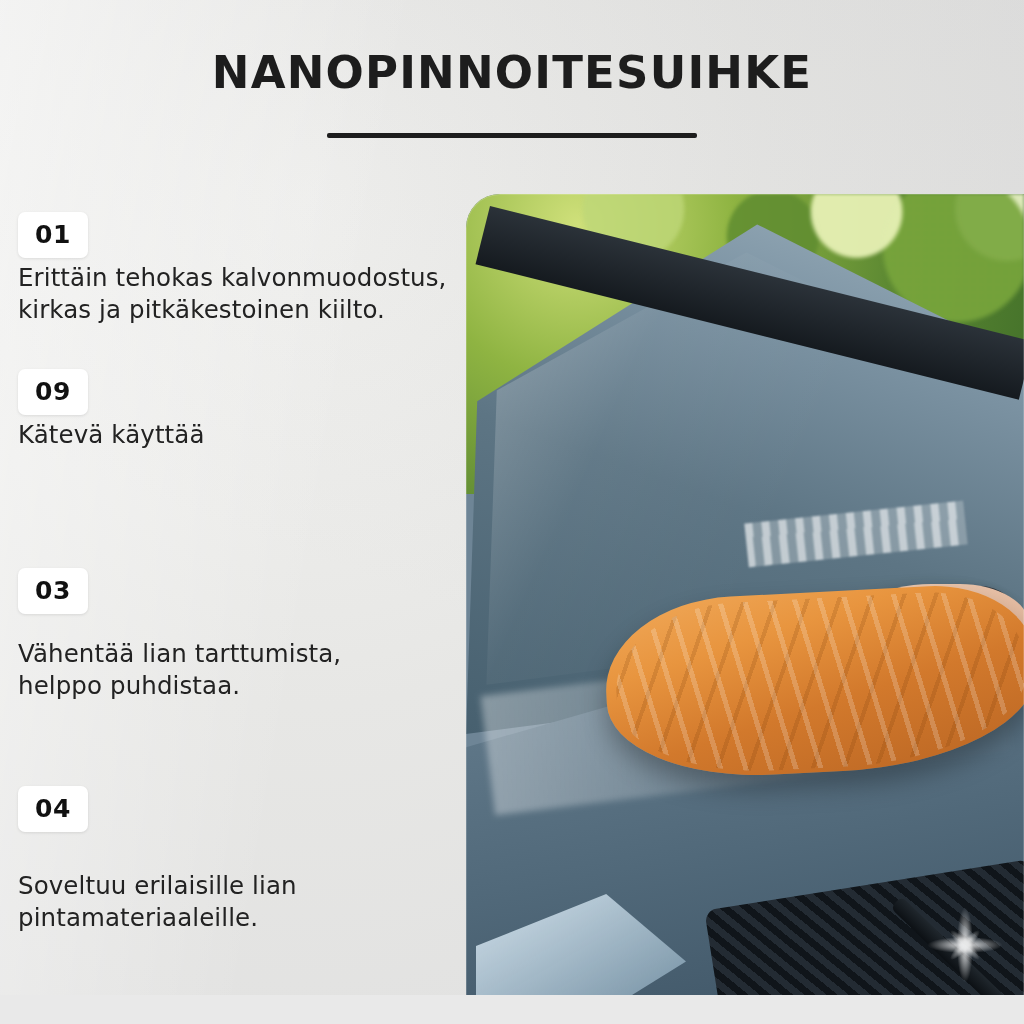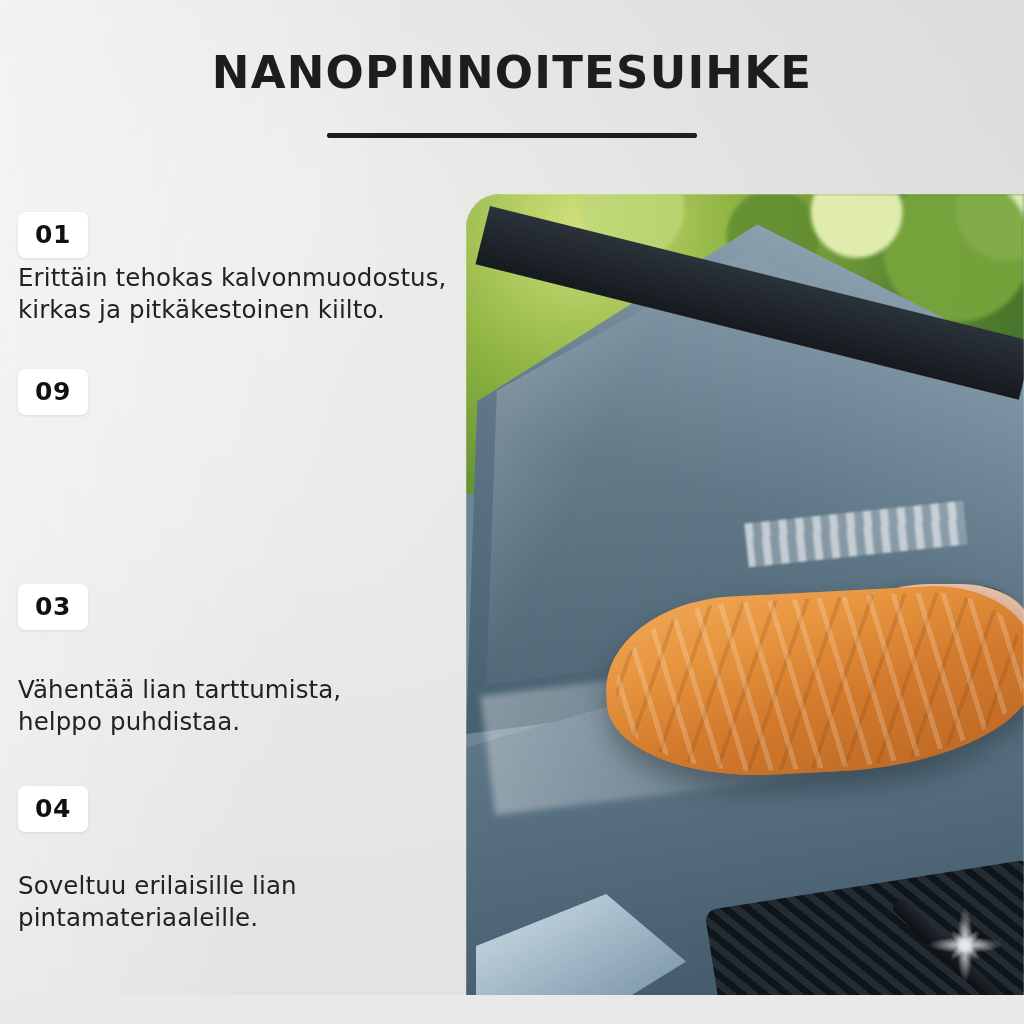--- a/index.html
+++ b/index.html
@@ -310,25 +310,26 @@
   <div class="features">
 
     <div class="feature" style="top:0px;">
       <div class="badge">01</div>
       <div class="ftext">Erittäin tehokas kalvonmuodostus,
 kirkas ja pitkäkestoinen kiilto.</div>
     </div>
 
     <div class="feature" style="top:157px;">
       <div class="badge">09</div>
-    </div>
-
-    <div class="feature" style="top:372px;">
+      <div class="ftext">Kätevä käyttää</div>
+    </div>
+
+    <div class="feature" style="top:356px;">
       <div class="badge">03</div>
-      <div class="ftext" style="margin-top:44px;">Vähentää lian tarttumista,
+      <div class="ftext" style="margin-top:24px;">Vähentää lian tarttumista,
 helppo puhdistaa.</div>
     </div>
 
     <div class="feature" style="top:574px;">
       <div class="badge">04</div>
       <div class="ftext" style="margin-top:38px;">Soveltuu erilaisille lian
 pintamateriaaleille.</div>
     </div>
 
   </div>

